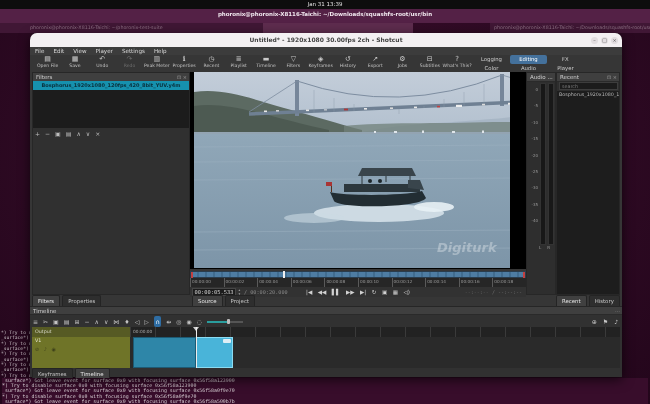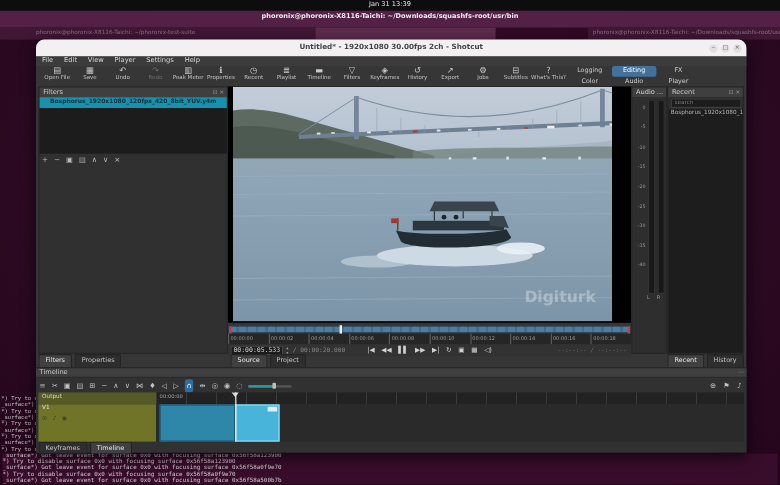--- a/index.html
+++ b/index.html
@@ -51,21 +51,21 @@
   
   #filters-panel { left:2px; top:39px; width:158px; height:223px; background:#303030; border:1px solid #272727; }
   #filters-clip { left:0; top:8px; width:156px; height:9px; background:#1691ae; color:#09303d;
     font-size:5px; font-weight:bold; text-align:center; line-height:9px; overflow:hidden; white-space:nowrap; }
   #filters-list { left:0; top:17px; width:156px; height:38px; background:#1c1c1c; }
   #filters-tools { left:2px; top:56px; width:154px; height:9px; display:flex; gap:5px;
     color:#bdbdbd; font-size:6px; line-height:9px; }
 
   
   #player { left:160px; top:39px; width:336px; height:197px; background:#000; }
-  #videoframe { left:4px; top:0px; width:316px; height:196px; background:#000; overflow:hidden; }
+  #videoframe { left:4px; top:0px; width:316px; height:196px; background:#000; overflow:hidden;font-style:italic; }
   #scrubber { left:160px; top:238px; width:336px; height:7px; background:
      repeating-linear-gradient(90deg,#4e7da3 0 6px,#416d90 6px 8px); border:1px solid #2a3d4d; }
   .mark-red { position:absolute; top:0; width:2px; height:7px; background:#c24040; }
   #playhead-scrub { position:absolute; top:-1px; width:1.5px; height:9px; background:#f0f0f0; }
   #ruler { left:160px; top:245px; width:336px; height:9px; background:#262626; display:flex; }
   .tick { flex:1; border-left:1px solid #5a5a5a; color:#9a9a9a; font-size:4.2px; line-height:8px;
     padding-left:1px; overflow:hidden; white-space:nowrap; }
   #controls { left:160px; top:254px; width:336px; height:10px; background:#323232; }
   #tc-box { position:absolute; left:2px; top:1px; width:44px; height:8px; background:#1c1c1c;
     border:1px solid #464646; color:#d0d0d0; font-family:"DejaVu Sans Mono", monospace;

